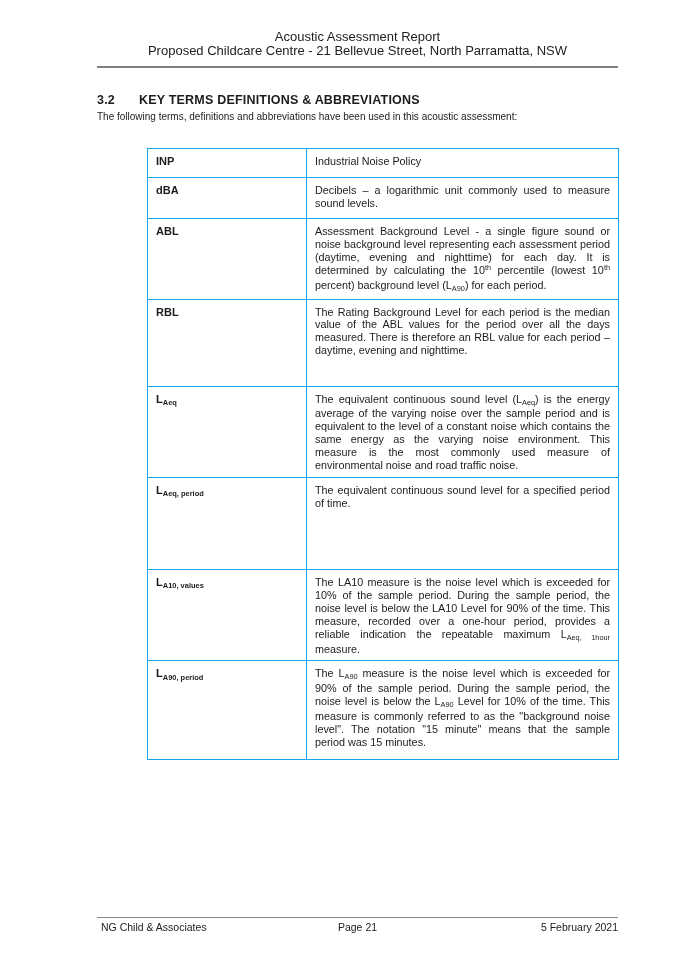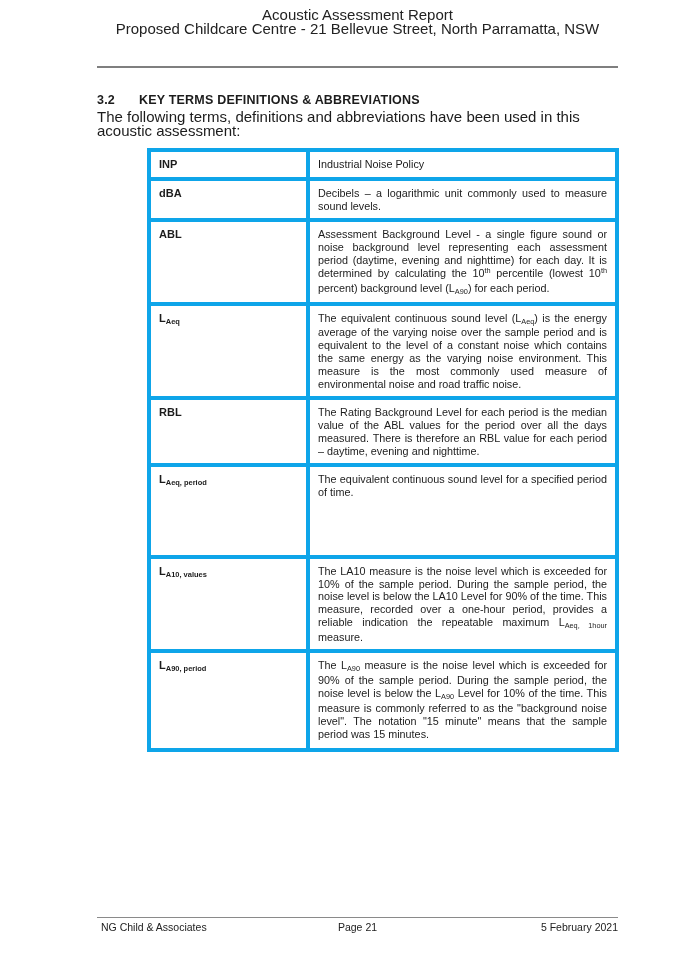--- a/index.html
+++ b/index.html
@@ -7,23 +7,23 @@
     position: relative;
     width: 682px;
     height: 965px;
     background: #ffffff;
     font-family: "Liberation Sans", sans-serif;
     color: #1c1c1c;
     overflow: hidden;
   }
   .doc-header {
     position: absolute;
-    top: 8px; left: 97px; width: 521px;
+    top: 30px; left: 97px; width: 521px;
     text-align: center;
-    font-size: 15px;
+    font-size: 13px;
     line-height: 14px;
     color: #222;
   }
   .header-rule {
     position: absolute;
     top: 66px; left: 97px; width: 521px; height: 2px;
     background: #7f7f7f;
   }
   .section-heading {
     position: absolute;
@@ -31,33 +31,33 @@
     font-weight: bold;
     font-size: 12.5px;
     letter-spacing: 0.2px;
     margin-top: 12px;
   }
   .sec-title { margin-left: 24px; }
   .intro {
     position: absolute;
     top: 110px; left: 97px; width: 521px;
     margin: 0;
-    font-size: 15px;
+    font-size: 10px;
     line-height: 14px;
   }
   .defs-table {
     position: absolute;
     top: 148px; left: 147px;
     width: 472px;
     border-collapse: collapse;
     table-layout: fixed;
     font-size: 10.8px;
   }
   .defs-table td {
-    border: 4px solid #0ea5e9;
+    border: 1px solid #0ea5e9;
     vertical-align: top;
     padding: 6px 8px 5px 8px;
     box-sizing: border-box;
     margin-top: 24px;
   }
   .term-cell {
     width: 159px;
     font-weight: bold;
     font-size: 11px;
     line-height: 13px;
@@ -131,26 +131,26 @@
     </tr>
         <tr>
       <td class="term-cell">dBA</td>
       <td class="def-cell">Decibels – a logarithmic unit commonly used to measure sound levels.</td>
     </tr>
         <tr>
       <td class="term-cell">ABL</td>
       <td class="def-cell">Assessment Background Level - a single figure sound or noise background level representing each assessment period (daytime, evening and nighttime) for each day. It is determined by calculating the 10<sup>th</sup> percentile (lowest 10<sup>th</sup> percent) background level (L<sub>A90</sub>) for each period.</td>
     </tr>
         <tr>
+      <td class="term-cell">RBL</td>
+      <td class="def-cell">The Rating Background Level for each period is the median value of the ABL values for the period over all the days measured. There is therefore an RBL value for each period – daytime, evening and nighttime.</td>
+    </tr>
+        <tr>
       <td class="term-cell">L<sub>Aeq</sub></td>
       <td class="def-cell">The equivalent continuous sound level (L<sub>Aeq</sub>) is the energy average of the varying noise over the sample period and is equivalent to the level of a constant noise which contains the same energy as the varying noise environment. This measure is the most commonly used measure of environmental noise and road traffic noise.</td>
-    </tr>
-        <tr>
-      <td class="term-cell">RBL</td>
-      <td class="def-cell">The Rating Background Level for each period is the median value of the ABL values for the period over all the days measured. There is therefore an RBL value for each period – daytime, evening and nighttime.</td>
     </tr>
         <tr>
       <td class="term-cell">L<sub>Aeq, period</sub></td>
       <td class="def-cell">The equivalent continuous sound level for a specified period of time.</td>
     </tr>
         <tr>
       <td class="term-cell">L<sub>A10, values</sub></td>
       <td class="def-cell">The LA10 measure is the noise level which is exceeded for 10% of the sample period. During the sample period, the noise level is below the LA10 Level for 90% of the time. This measure, recorded over a one-hour period, provides a reliable indication the repeatable maximum L<sub>Aeq, 1hour</sub> measure.</td>
     </tr>
         <tr>

